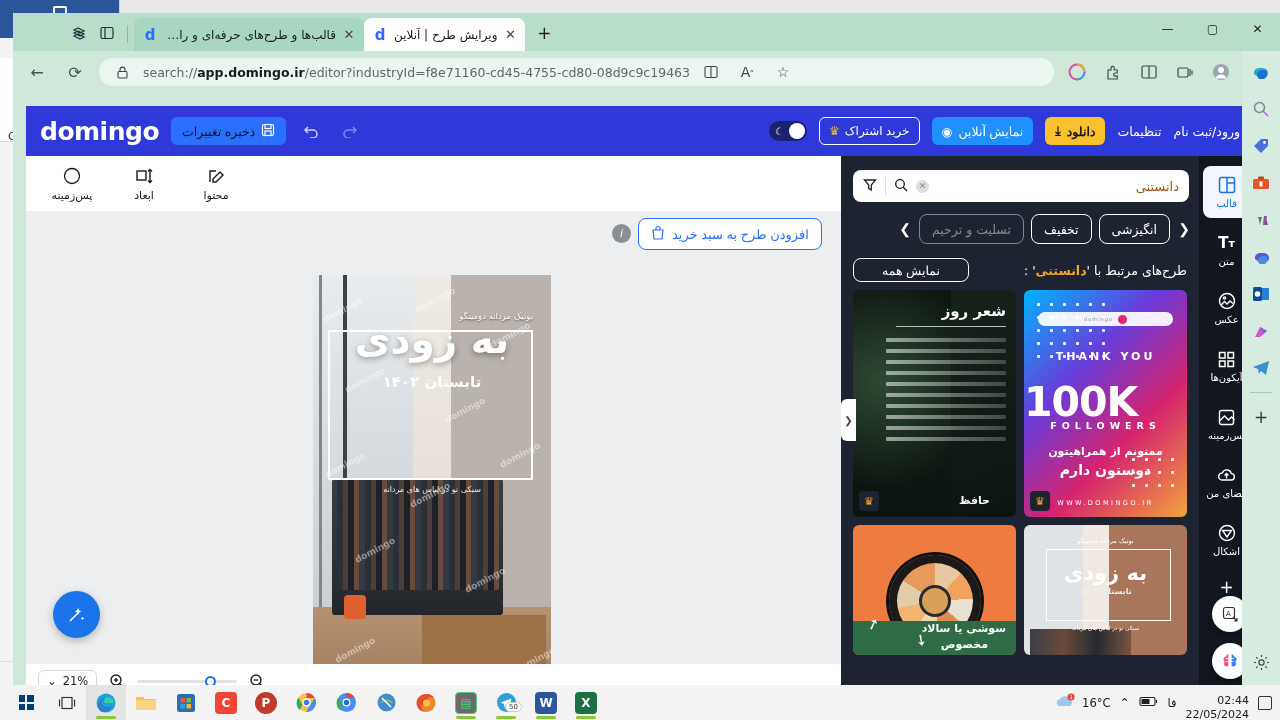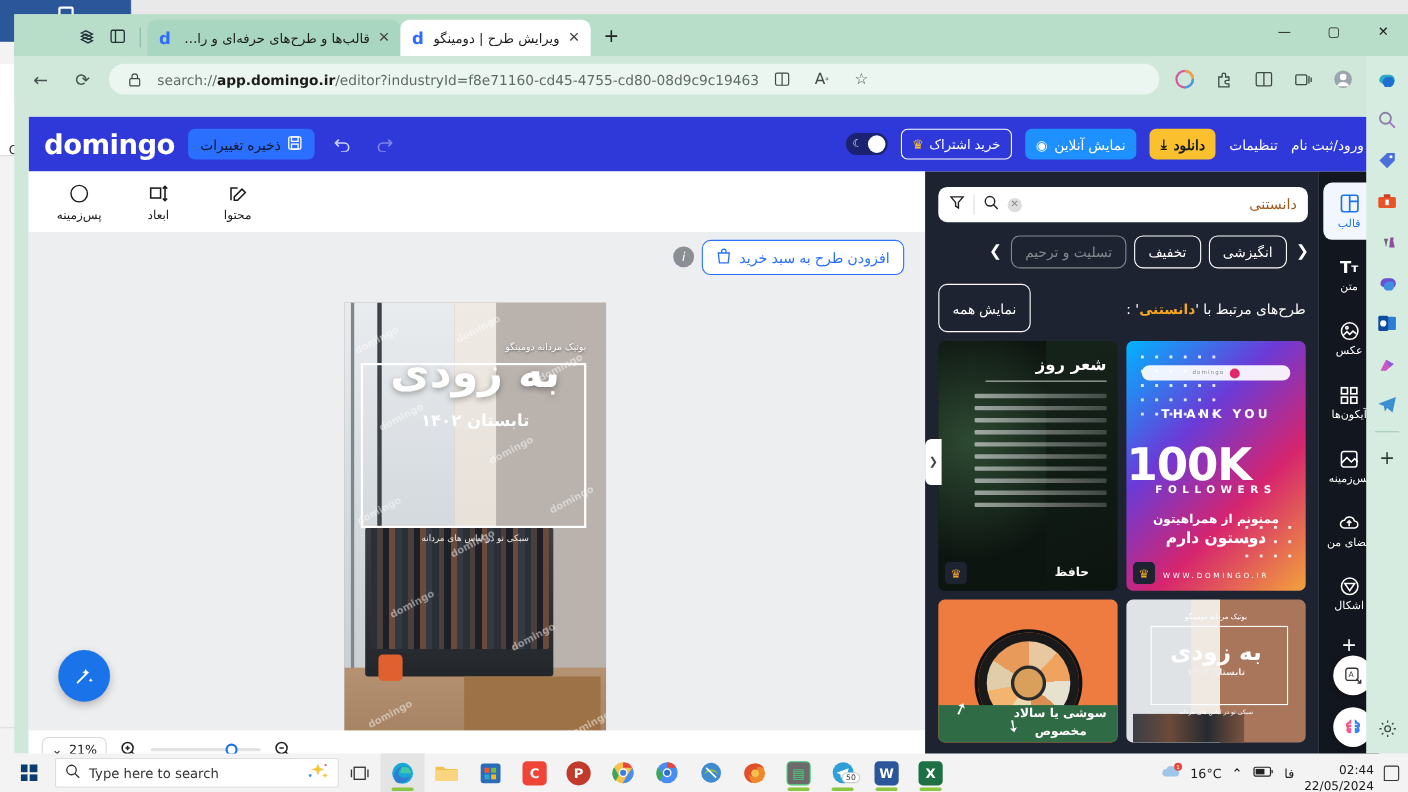--- a/index.html
+++ b/index.html
@@ -122,21 +122,21 @@
   #search-clear{width:13px;height:13px;border-radius:50%;background:#ddd;color:#888;font-size:9px;display:flex;align-items:center;justify-content:center;}
   .sb-ic{color:#222;font-size:13px;}
   #search-divider{width:1px;height:18px;background:#ddd;}
   #chips-row { display:flex; align-items:center; gap:7px; padding:12px 8px 0 8px; direction:rtl;}
   .chip { border:1px solid #fff; color:#fff; border-radius:8px; height:30px; display:flex; align-items:center; padding:0 12px; font-size:12.5px; white-space:nowrap;}
   .chip.faded{opacity:.45;}
   .arrow-btn{color:#fff;font-size:14px;width:14px;display:flex;align-items:center;justify-content:center;}
   #related-row { display:flex; align-items:center; justify-content:space-between; padding:14px 12px 8px 12px; direction:rtl;}
   #related-text{font-size:12.5px;color:#fff;}
   #related-text .kw{color:#f5a623;font-weight:700;}
-  #showall-btn{border:1px solid #fff;color:#fff;background:transparent;border-radius:8px;height:44px;padding:0 12px;font-size:12.5px;}
+  #showall-btn{border:1px solid #fff;color:#fff;background:transparent;border-radius:8px;height:24px;padding:0 28px;font-size:12.5px;}
   #tpl-grid { display:grid; grid-template-columns:1fr 1fr; gap:8px; padding:0 12px; direction:rtl;}
   .tpl-card { height:227px; border-radius:6px; overflow:hidden; position:relative; }
   .crown{position:absolute;left:6px;bottom:6px;width:20px;height:20px;border-radius:4px;background:#1d2330;color:#f5a623;font-size:11px;display:flex;align-items:center;justify-content:center;}
   
   .c1{background:linear-gradient(160deg,#17251c,#0c140f);}
   .c1 .leaf{position:absolute;left:0;top:0;width:60%;height:100%;background:radial-gradient(circle at 30% 40%, #2e4a33, #0d1510 70%);}
   .c1 .ttl{position:absolute;right:10px;top:12px;color:#fff;font-size:15px;font-weight:700;}
   .c1 .rule{position:absolute;right:10px;top:36px;width:110px;height:1px;background:#fff;opacity:.7;}
   .c1 .poem{position:absolute;right:10px;top:48px;width:120px;}
   .c1 .poem div{height:4px;margin-bottom:7px;background:linear-gradient(90deg,rgba(255,255,255,.55),rgba(255,255,255,.2));border-radius:1px;}
@@ -249,21 +249,21 @@
       <div class="tab-sep"></div>
 
       <div class="tab inactive">
         <span class="favicon">d</span>
         <span class="title rtl">قالب‌ها و طرح‌های حرفه‌ای و رایگان</span>
         <span class="x">✕</span>
       </div>
 
       <div class="tab active">
         <span class="favicon">d</span>
-        <span class="title rtl">ویرایش طرح | دومینگو</span>
+        <span class="title rtl">ویرایش طرح | آنلاین</span>
         <span class="x">✕</span>
       </div>
 
       <div id="new-tab-btn">+</div>
     </div>
 
     <div id="win-controls">
       <div class="win-btn">—</div>
       <div class="win-btn">▢</div>
       <div class="win-btn close">✕</div>
@@ -736,37 +736,20 @@
 
 <div id="taskbar">
   <div id="start-btn">
       <div class="g">
         <i></i>
         <i></i>
         <i></i>
         <i></i>
       </div>
     </div>
-  <div id="tb-search">
-    <span>
-      <svg width="14" height="14" viewBox="0 0 14 14" fill="none" stroke="#333" stroke-width="1.2">
-          <circle cx="6" cy="6" r="4.3"></circle>
-          <line x1="9.2" y1="9.2" x2="13" y2="13"></line>
-        </svg>
-    </span>
-    <span class="ph">Type here to search</span>
-    <span>
-      <svg width="20" height="16" viewBox="0 0 20 16">
-          <path d="M10 1l1.5 4L16 6.5 11.5 8 10 12 8.5 8 4 6.5 8.5 5z" fill="#f5c73a"></path>
-          <path d="M16.5 9.5l.7 1.7 1.8.8-1.8.8-.7 1.7-.7-1.7-1.8-.8 1.8-.8z" fill="#f5c73a"></path>
-          <circle cx="3" cy="12" r="1.3" fill="#3aa0f0"></circle>
-          <circle cx="17" cy="2.5" r="1" fill="#e0603a"></circle>
-        </svg>
-    </span>
-  </div>
   <div id="taskview">
     <svg width="18" height="14" viewBox="0 0 18 14" fill="none" stroke="#333" stroke-width="1.2">
         <rect x="4" y="1.5" width="10" height="11"></rect>
         <line x1="1.5" y1="3.5" x2="1.5" y2="10.5"></line>
         <line x1="16.5" y1="3.5" x2="16.5" y2="10.5"></line>
       </svg>
   </div>
 
   <div class="tb-app running active">
     <svg width="22" height="22" viewBox="0 0 22 22">

